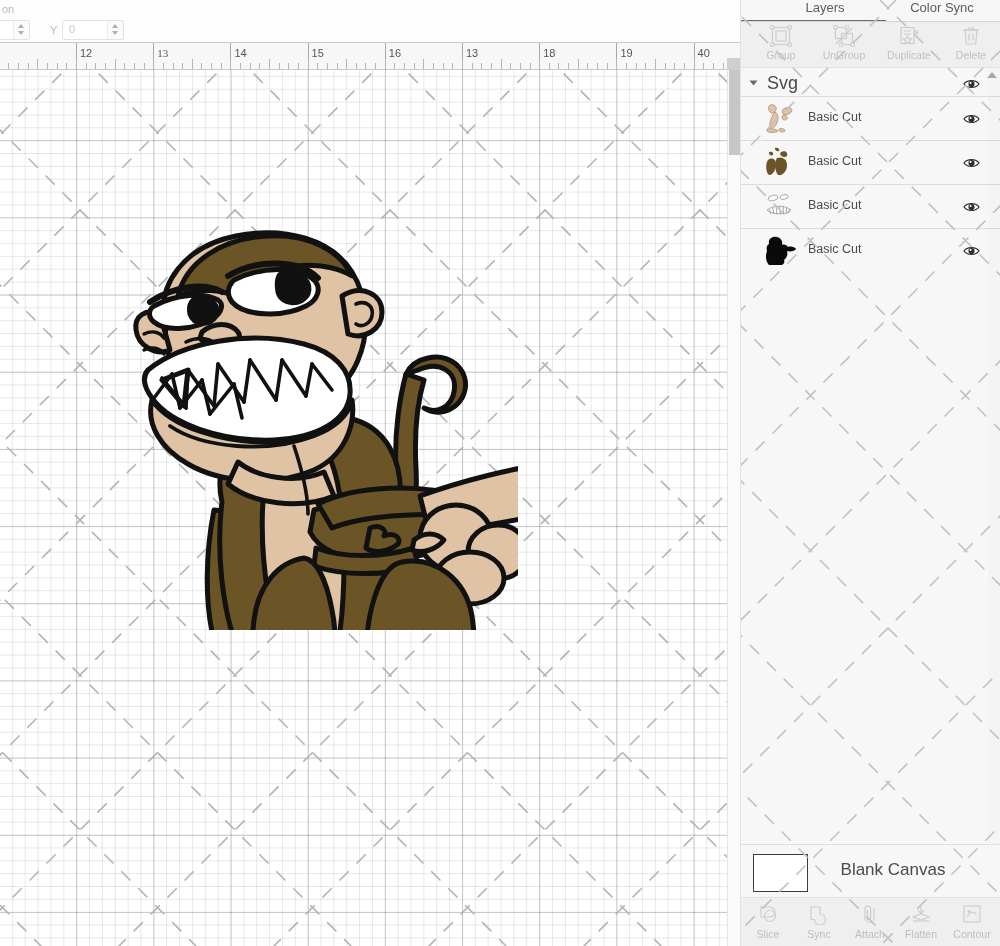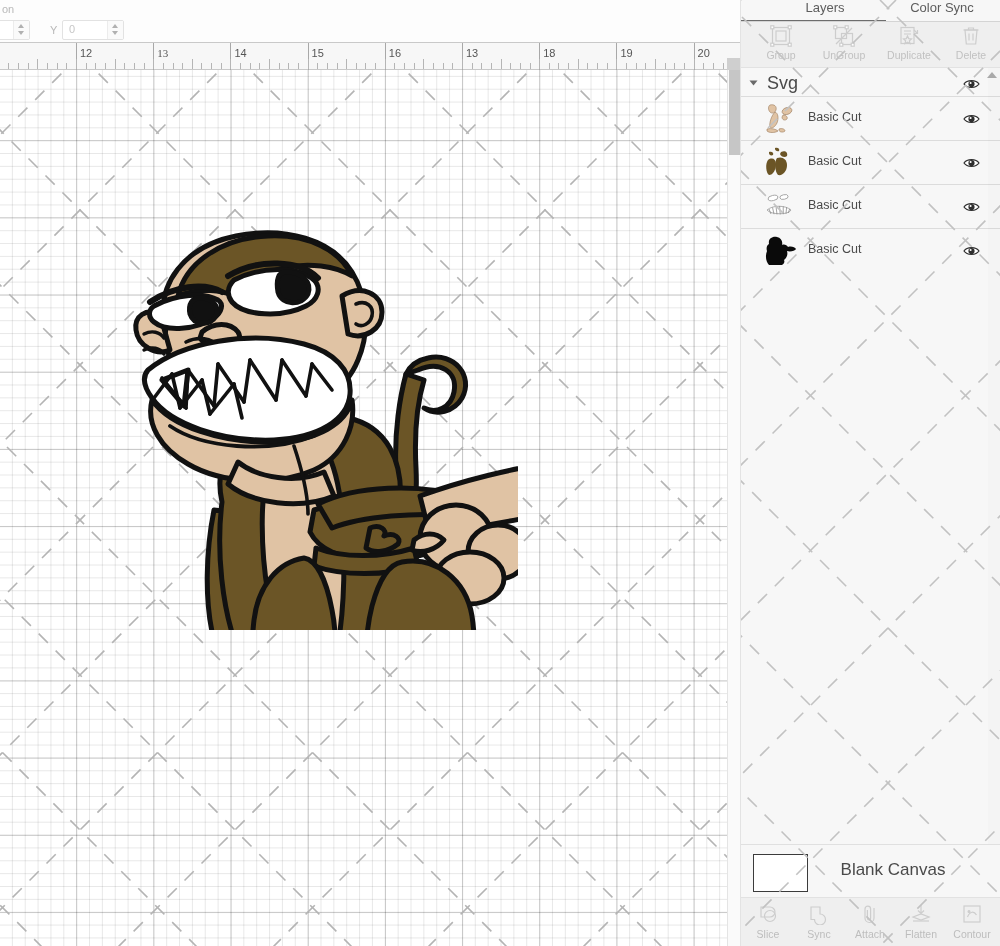--- a/index.html
+++ b/index.html
@@ -162,21 +162,21 @@
         <div class="num" style="left: 311.6px;">15</div>
         <div class="major" style="left: 384.8px;"></div>
         <div class="num" style="left: 388.8px;">16</div>
         <div class="major" style="left: 462px;"></div>
         <div class="num" style="left: 466px;">13</div>
         <div class="major" style="left: 539.2px;"></div>
         <div class="num" style="left: 543.2px;">18</div>
         <div class="major" style="left: 616.4px;"></div>
         <div class="num" style="left: 620.4px;">19</div>
         <div class="major" style="left: 693.6px;"></div>
-        <div class="num" style="left: 697.6px;">20</div>
+        <div class="num" style="left: 697.6px;">40</div>
         <div class="major" style="left: 770.8px;"></div>
         <div class="num" style="left: 774.8px;">21</div>
         <div class="tk s" style="left: 8px;"></div>
         <div class="tk s" style="left: 18px;"></div>
         <div class="tk s" style="left: 28px;"></div>
         <div class="tk h" style="left: 37px;"></div>
         <div class="tk s" style="left: 47px;"></div>
         <div class="tk s" style="left: 57px;"></div>
         <div class="tk s" style="left: 66px;"></div>
         <div class="tk h" style="left: 76px;"></div>

